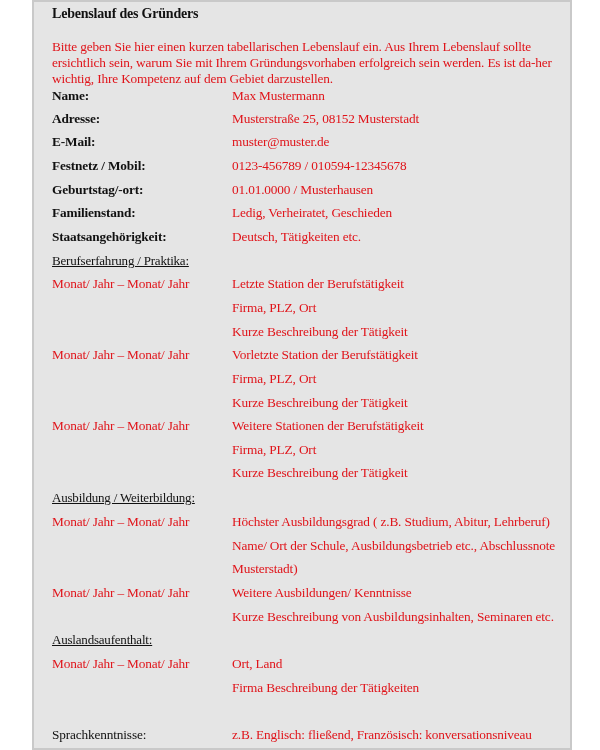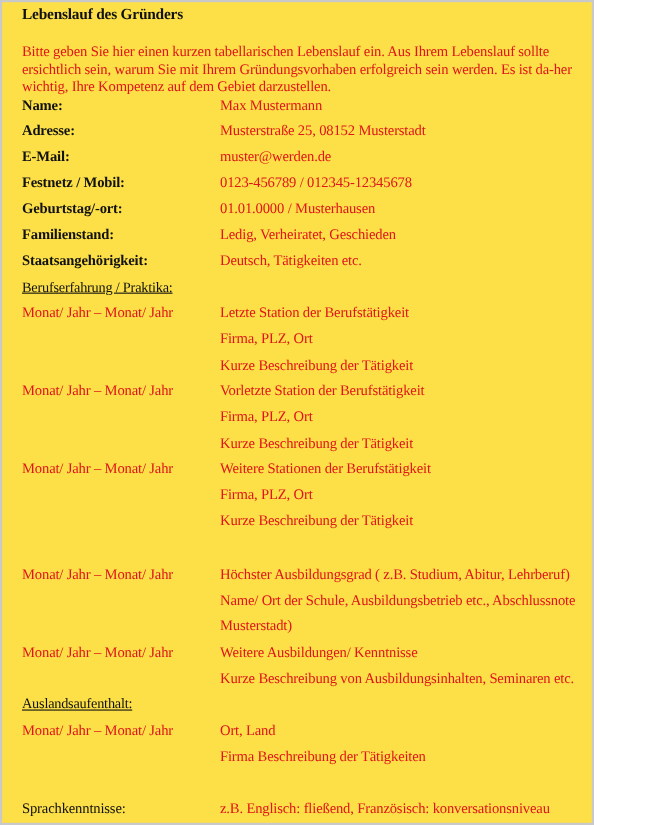--- a/index.html
+++ b/index.html
@@ -5,23 +5,24 @@
     html, body { margin: 0; padding: 0; }
     body {
       width: 600px; height: 750px; overflow: hidden;
       background: #ffffff;
       font-family: "Liberation Serif", "DejaVu Serif", serif;
     }
     .page {
       position: relative;
       box-sizing: border-box;
       width: 540px; height: 750px;
-      background: #fde047;
+      background: #e5e5e5;
       border: 2px solid #c9c9c9;
       padding: 0 18px;
+      margin-left: 32px;
     }
     .title {
       position: absolute; left: 18px; top: 4px;
       font-size: 14px; font-weight: bold; color: #111;
       letter-spacing: -0.2px;
     }
     .intro {
       position: absolute; left: 18px; top: 37px; width: 520px;
       font-size: 13.3px; line-height: 15.8px; color: #e0141a;
       letter-spacing: -0.15px;
@@ -52,25 +53,25 @@
   <div class="row" style="top:84px">
     <span class="lbl-bold">Name:</span>
     <span class="col2 red">Max Mustermann</span>
   </div>
   <div class="row" style="top:107px">
     <span class="lbl-bold">Adresse:</span>
     <span class="col2 red">Musterstraße 25, 08152 Musterstadt</span>
   </div>
   <div class="row" style="top:130px">
     <span class="lbl-bold">E-Mail:</span>
-    <span class="col2 red">muster@werden.de</span>
+    <span class="col2 red">muster@muster.de</span>
   </div>
   <div class="row" style="top:154px">
     <span class="lbl-bold">Festnetz / Mobil:</span>
-    <span class="col2 red">0123-456789 / 012345-12345678</span>
+    <span class="col2 red">0123-456789 / 010594-12345678</span>
   </div>
   <div class="row" style="top:178px">
     <span class="lbl-bold">Geburtstag/-ort:</span>
     <span class="col2 red">01.01.0000 / Musterhausen</span>
   </div>
   <div class="row" style="top:201px">
     <span class="lbl-bold">Familienstand:</span>
     <span class="col2 red">Ledig, Verheiratet, Geschieden</span>
   </div>
   <div class="row" style="top:225px">
@@ -106,20 +107,21 @@
     <span>Monat/ Jahr – Monat/ Jahr</span>
     <span class="col2">Weitere Stationen der Berufstätigkeit</span>
   </div>
   <div class="row red" style="top:438px">
     <span class="col2">Firma, PLZ, Ort</span>
   </div>
   <div class="row red" style="top:461px">
     <span class="col2">Kurze Beschreibung der Tätigkeit</span>
   </div>
 
+  <div class="section" style="top:486px">Ausbildung / Weiterbildung:</div>
 
   <div class="row red" style="top:510px">
     <span>Monat/ Jahr – Monat/ Jahr</span>
     <span class="col2">Höchster Ausbildungsgrad ( z.B. Studium, Abitur, Lehrberuf)</span>
   </div>
   <div class="row red" style="top:534px">
     <span class="col2">Name/ Ort der Schule, Ausbildungsbetrieb etc., Abschlussnote</span>
   </div>
   <div class="row red" style="top:557px">
     <span class="col2">Musterstadt)</span>

